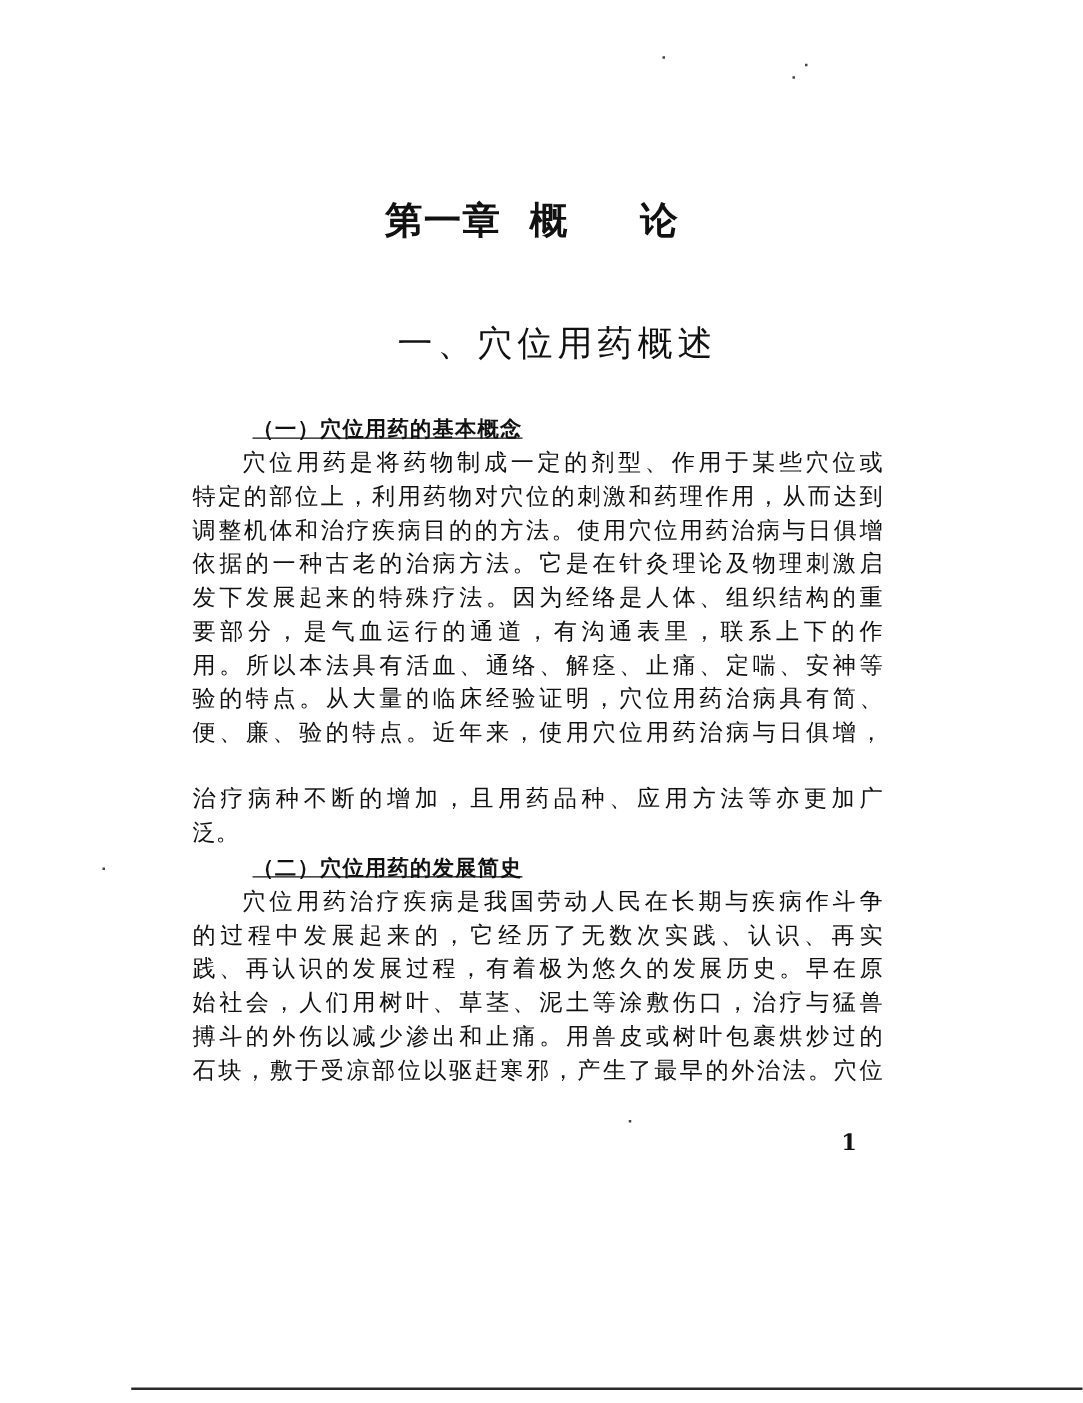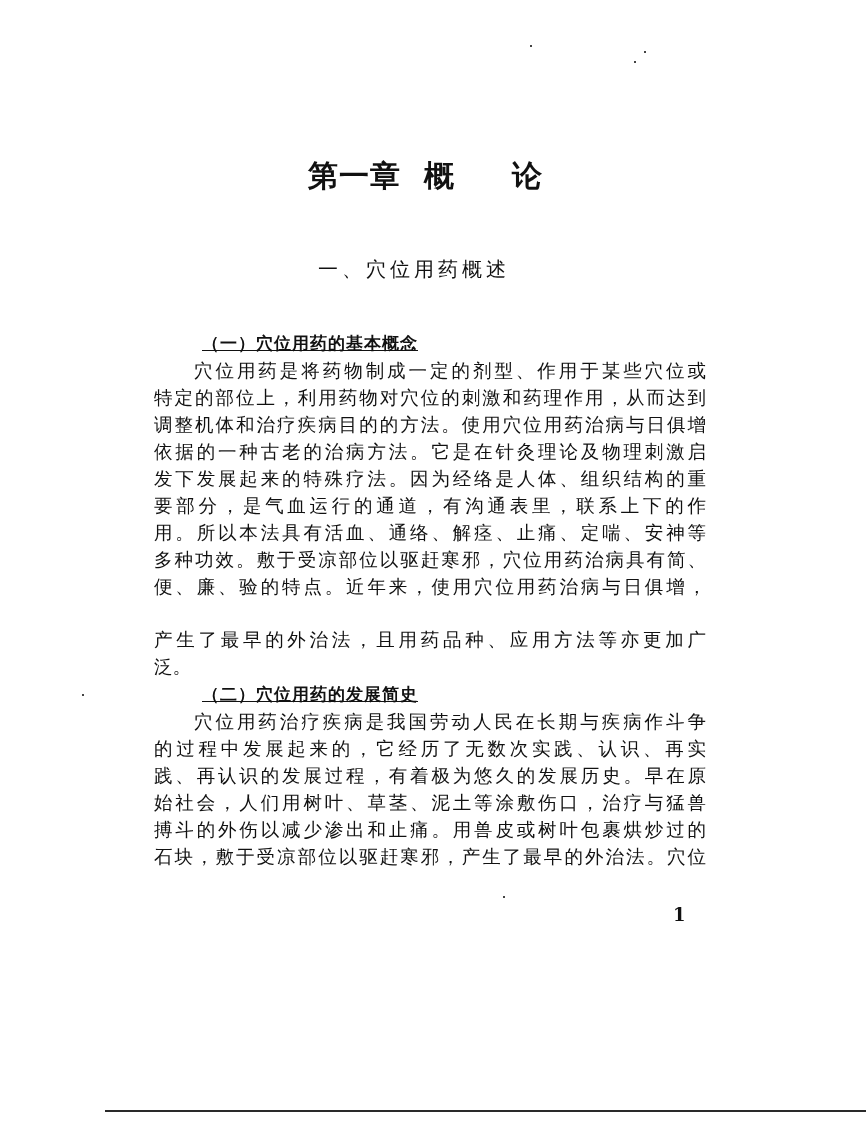--- a/index.html
+++ b/index.html
@@ -1,21 +1,21 @@
 <!DOCTYPE html>
 <html><head>
   <meta charset="utf-8">
   <style>
     html, body { margin: 0; padding: 0; background: #ffffff; }
     body { width: 866px; height: 1122px; position: relative; overflow: hidden;
            font-family: "DejaVu Serif", "Liberation Serif", serif; color: #111; }
     .page { position: absolute; left: 0; top: 16px; width: 866px; height: 1122px; margin-left: 44px; }
     .chapter-title { position: absolute; top: 140px; left: 264px; font-size: 30px; font-weight: bold;
                      white-space: pre; letter-spacing: 1px; }
-    .section-title { position: absolute; top: 240px; left: 274px; font-size: 20px; letter-spacing: 4px; white-space: pre; }
+    .section-title { position: absolute; top: 240px; left: 274px; font-size: 28px; letter-spacing: 4px; white-space: pre; }
     .line { position: absolute; left: 110px; width: 552px; font-size: 18.5px; height: 27px; line-height: 27px;
             white-space: nowrap; text-align: justify; text-align-last: justify; }
     .line.last { text-align-last: left; }
     .line.indent { left: 150px; width: 512px; }
     .subhead { position: absolute; left: 158px; font-size: 17px; font-weight: bold; white-space: nowrap; letter-spacing: 1px; text-decoration: underline; }
     .page-number { position: absolute; left: 629px; top: 888px; font-size: 18px; font-weight: bold; }
     .bottom-rule { position: absolute; left: 61px; top: 1094px; width: 785px; height: 2px; background: #2a2a2a; }
     .speck { position: absolute; width: 2px; height: 2px; background: #444; }
   </style>
 </head>
@@ -27,23 +27,23 @@
   <div class="section-title">一、穴位用药概述</div>
 
   <div class="subhead" style="top:316px;">（一）穴位用药的基本概念</div>
   <div class="line" style="top:368px;">特定的部位上，利用药物对穴位的刺激和药理作用，从而达到</div>
   <div class="line indent" style="top:341px;">穴位用药是将药物制成一定的剂型、作用于某些穴位或</div>
   <div class="line" style="top:395px;">调整机体和治疗疾病目的的方法。使用穴位用药治病与日俱增</div>
   <div class="line" style="top:422px;">依据的一种古老的治病方法。它是在针灸理论及物理刺激启</div>
   <div class="line" style="top:449px;">发下发展起来的特殊疗法。因为经络是人体、组织结构的重</div>
   <div class="line" style="top:476px;">要部分，是气血运行的通道，有沟通表里，联系上下的作</div>
   <div class="line" style="top:503px;">用。所以本法具有活血、通络、解痉、止痛、定喘、安神等</div>
-  <div class="line" style="top:530px;">多种功效。敷于受凉部位以驱赶寒邪，穴位用药治病具有简、</div>
+  <div class="line" style="top:530px;">验的特点。从大量的临床经验证明，穴位用药治病具有简、</div>
   <div class="line" style="top:557px;">便、廉、验的特点。近年来，使用穴位用药治病与日俱增，</div>
-  <div class="line" style="top:610px;">产生了最早的外治法，且用药品种、应用方法等亦更加广</div>
+  <div class="line" style="top:610px;">治疗病种不断的增加，且用药品种、应用方法等亦更加广</div>
   <div class="line last" style="top:637px;">泛。</div>
 
   <div class="subhead" style="top:667px;">（二）穴位用药的发展简史</div>
   <div class="line indent" style="top:692px;">穴位用药治疗疾病是我国劳动人民在长期与疾病作斗争</div>
   <div class="line" style="top:719px;">的过程中发展起来的，它经历了无数次实践、认识、再实</div>
   <div class="line" style="top:746px;">践、再认识的发展过程，有着极为悠久的发展历史。早在原</div>
   <div class="line" style="top:773px;">始社会，人们用树叶、草茎、泥土等涂敷伤口，治疗与猛兽</div>
   <div class="line" style="top:800px;">搏斗的外伤以减少渗出和止痛。用兽皮或树叶包裹烘炒过的</div>
   <div class="line" style="top:827px;">石块，敷于受凉部位以驱赶寒邪，产生了最早的外治法。穴位</div>
 

